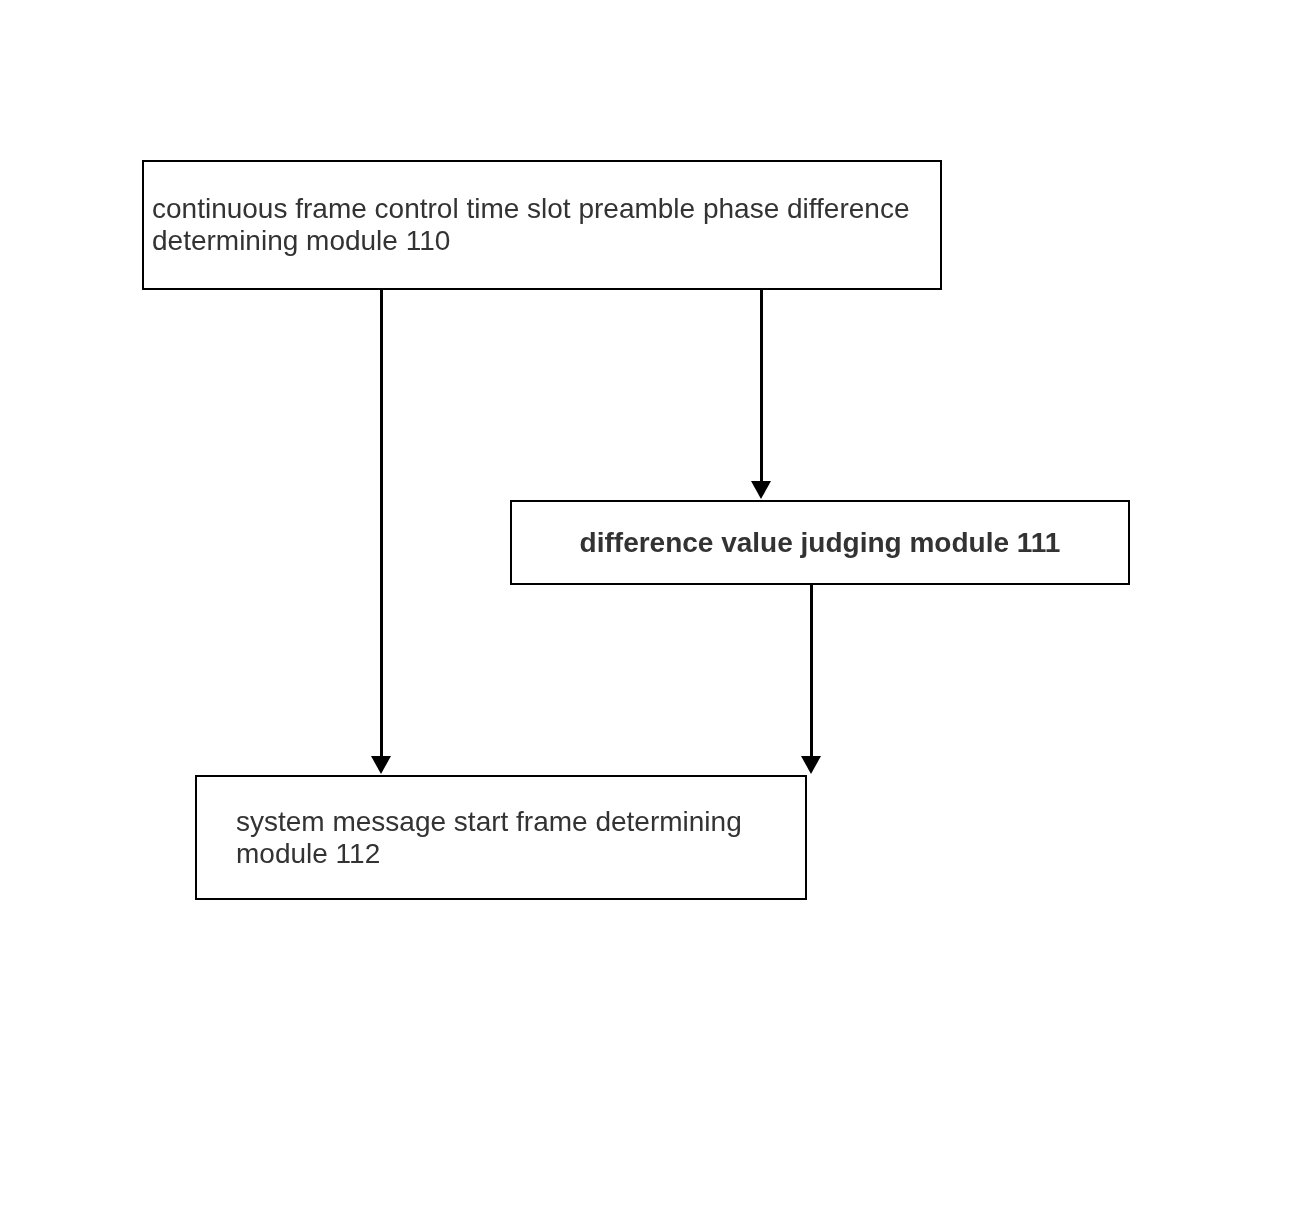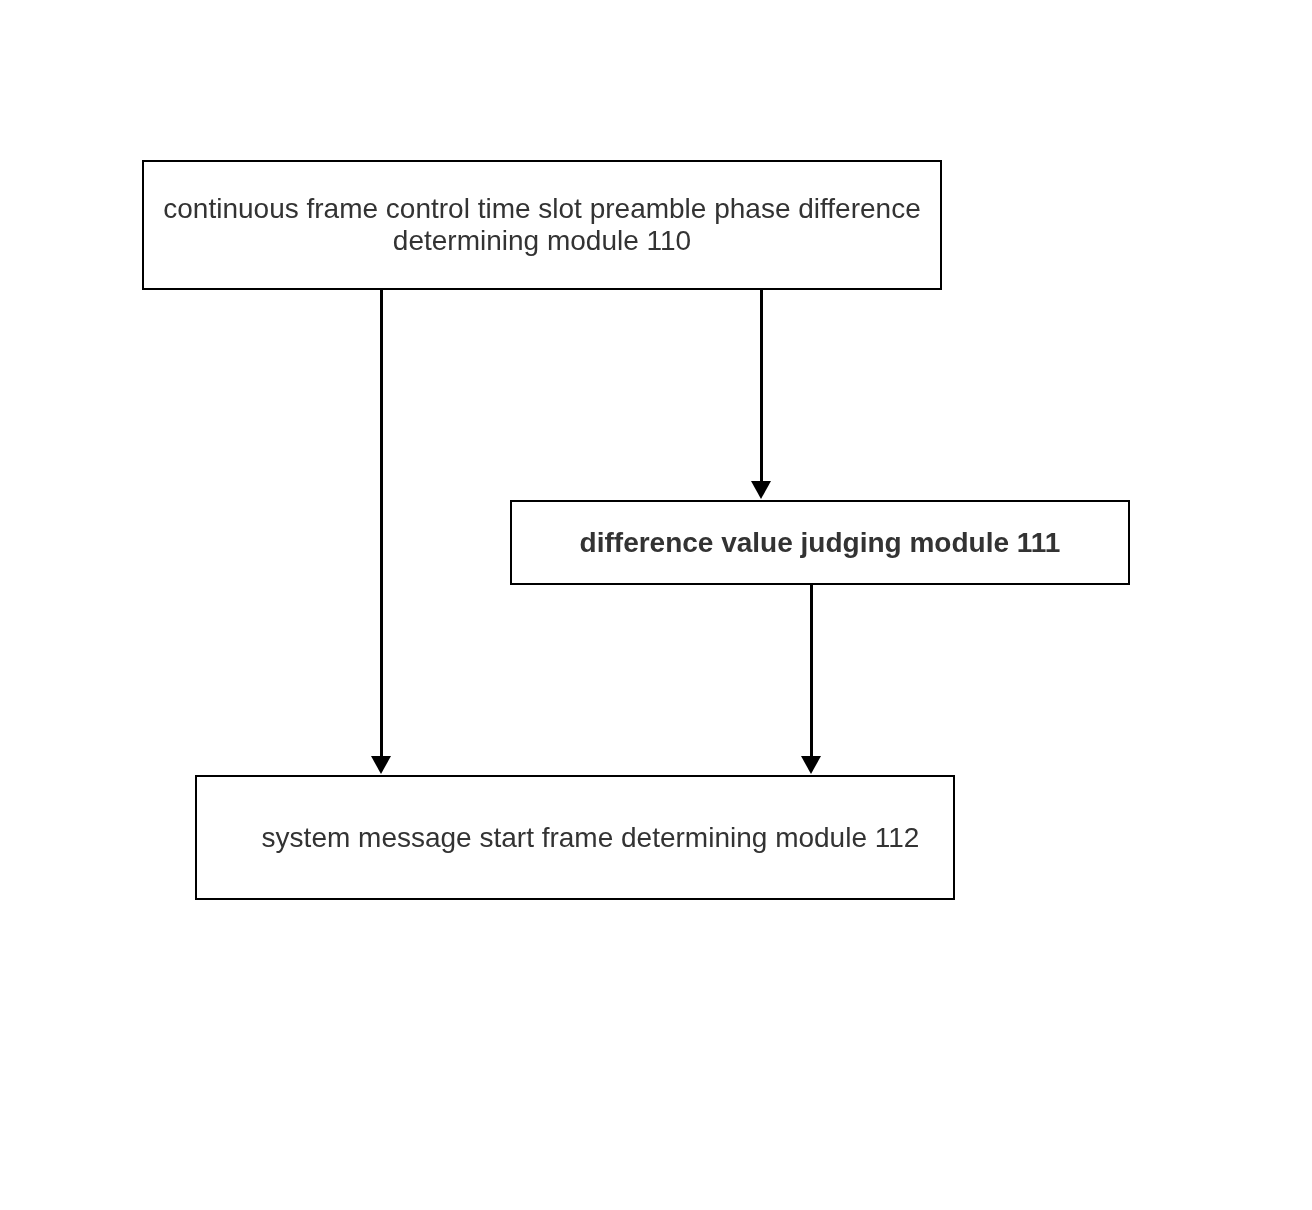--- a/index.html
+++ b/index.html
@@ -11,21 +11,20 @@
       font-family: Arial, sans-serif;
       position: relative;
     }
     .box {
       position: absolute;
       border: 2px solid #000;
       background: white;
       display: flex;
       align-items: center;
       justify-content: center;
-      text-align: center;
       font-size: 28px;
       color: #333;
       padding: 8px;
       box-sizing: border-box;
     }
     .arrow-line {
       position: absolute;
       background: #000;
     }
     .arrow-head {
@@ -43,21 +42,21 @@
 <body>
 
 <div class="box" style="left: 142px; top: 160px; width: 800px; height: 130px;">
   <span>continuous frame control time slot preamble phase difference determining module 110</span>
 </div>
 
 <div class="box" style="left: 510px; top: 500px; width: 620px; height: 85px; font-weight: bold;">
   <span>difference value judging module 111</span>
 </div>
 
-<div class="box" style="left: 195px; top: 775px; width: 760px; height: 125px; padding-left: 39px;">
+<div class="box" style="left: 195px; top: 775px; width: 612px; height: 125px; padding-left: 39px;">
   <span>system message start frame determining module 112</span>
 </div>
 
 <div class="arrow-line" style="left: 380px; top: 290px; width: 3px; height: 468px;"></div>
 <div class="arrow-head arrow-down" style="left: 371px; top: 756px;"></div>
 
 <div class="arrow-line" style="left: 760px; top: 290px; width: 3px; height: 192px;"></div>
 <div class="arrow-head arrow-down" style="left: 751px; top: 481px;"></div>
 
 <div class="arrow-line" style="left: 810px; top: 585px; width: 3px; height: 173px;"></div>

